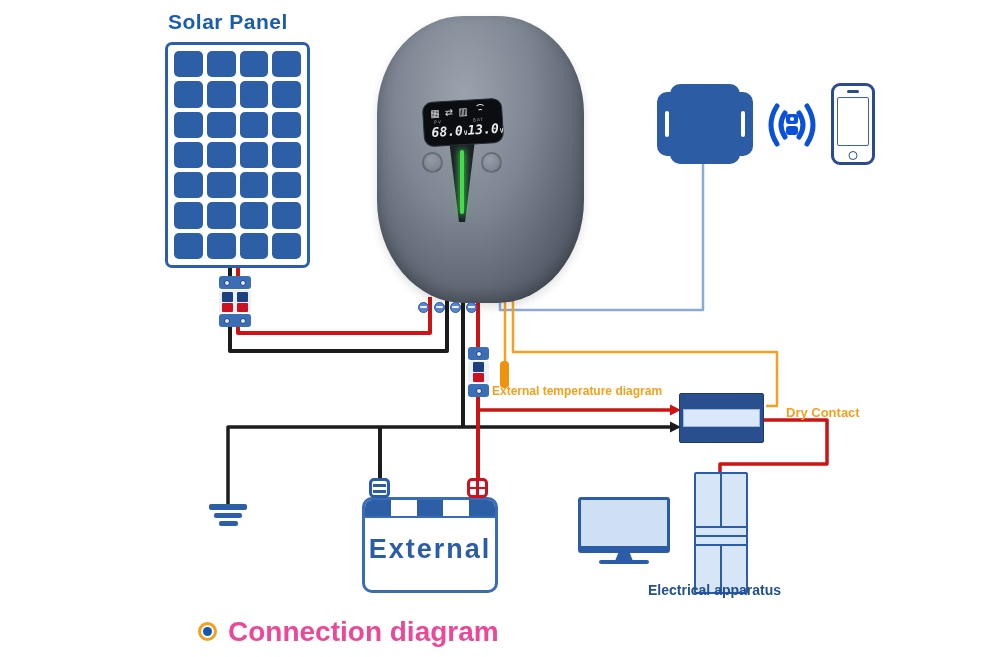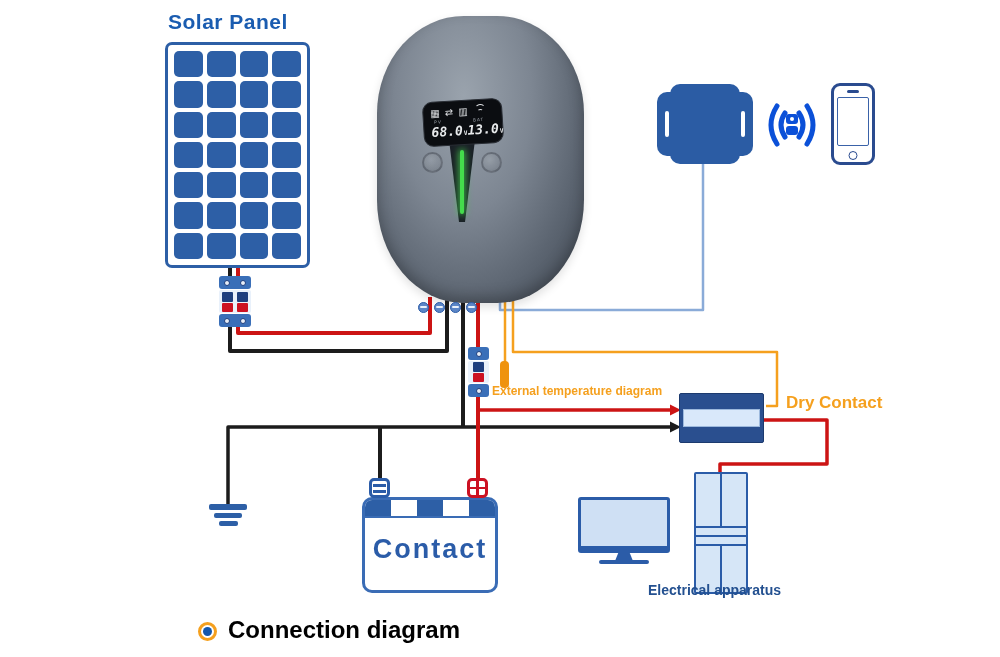--- a/index.html
+++ b/index.html
@@ -21,23 +21,23 @@
   .w-black{stroke:var(--wire-black);stroke-width:4px;}
   .w-black-t{stroke:var(--wire-black);stroke-width:3.5px;}
   .w-blue{stroke:var(--wire-blue);stroke-width:2.5px;}
   .w-orange{stroke:var(--orange);stroke-width:2.5px;}
 
   
   .lbl{position:absolute;font-weight:bold;z-index:6;white-space:nowrap;}
   #solar-label{left:168px;top:10px;font-size:21px;color:var(--label-blue);letter-spacing:.5px;}
   #bt-label{left:622px;top:57px;font-size:15px;color:var(--deep-blue);}
   #temp-label{left:492px;top:384px;font-size:12px;color:var(--orange);}
-  #dry-label{left:786px;top:393px;font-size:17px;color:var(--orange);}
+  #dry-label{left:786px;top:405px;font-size:13px;color:var(--orange);}
   #elec-label{left:648px;top:582px;width:148px;text-align:left;font-size:14px;color:var(--deep-blue);}
-  #footer-label{left:228px;top:616px;font-size:24px;color:#000000;}
+  #footer-label{left:228px;top:616px;font-size:28px;color:#ec4899;}
 
   
   #solar-panel{left:165px;top:42px;width:145px;height:226px;background:#fff;
     border:3px solid var(--panel-cell);border-radius:7px;z-index:2;box-sizing:border-box;padding:6px;}
   #solar-cells{display:grid;width:100%;height:100%;gap:4px;}
   #solar-cells i{background:var(--panel-cell);border-radius:5px;display:block;}
 
   
   .breaker{position:absolute;z-index:3;display:flex;flex-direction:column;}
   #breaker-solar{left:219px;top:276px;width:32px;height:51px;}
@@ -302,21 +302,21 @@
   <div class="batt-term" id="term-neg"></div>
   <div class="batt-term" id="term-pos"></div>
   <div class="abs" id="battery">
     <div id="batt-band">
       <span class="seg-b"></span>
         <span class="seg-w"></span>
         <span class="seg-b"></span>
         <span class="seg-w"></span>
         <span class="seg-b"></span>
     </div>
-    <div id="batt-text">Contact</div>
+    <div id="batt-text">External</div>
   </div>
 
   <div class="gnd-bar" id="gnd1"></div>
   <div class="gnd-bar" id="gnd2"></div>
   <div class="gnd-bar" id="gnd3"></div>
 
   <div class="abs" id="monitor"></div>
   <div class="abs" id="mon-stem"></div>
   <div class="abs" id="mon-base"></div>
   <div class="abs" id="fridge">

